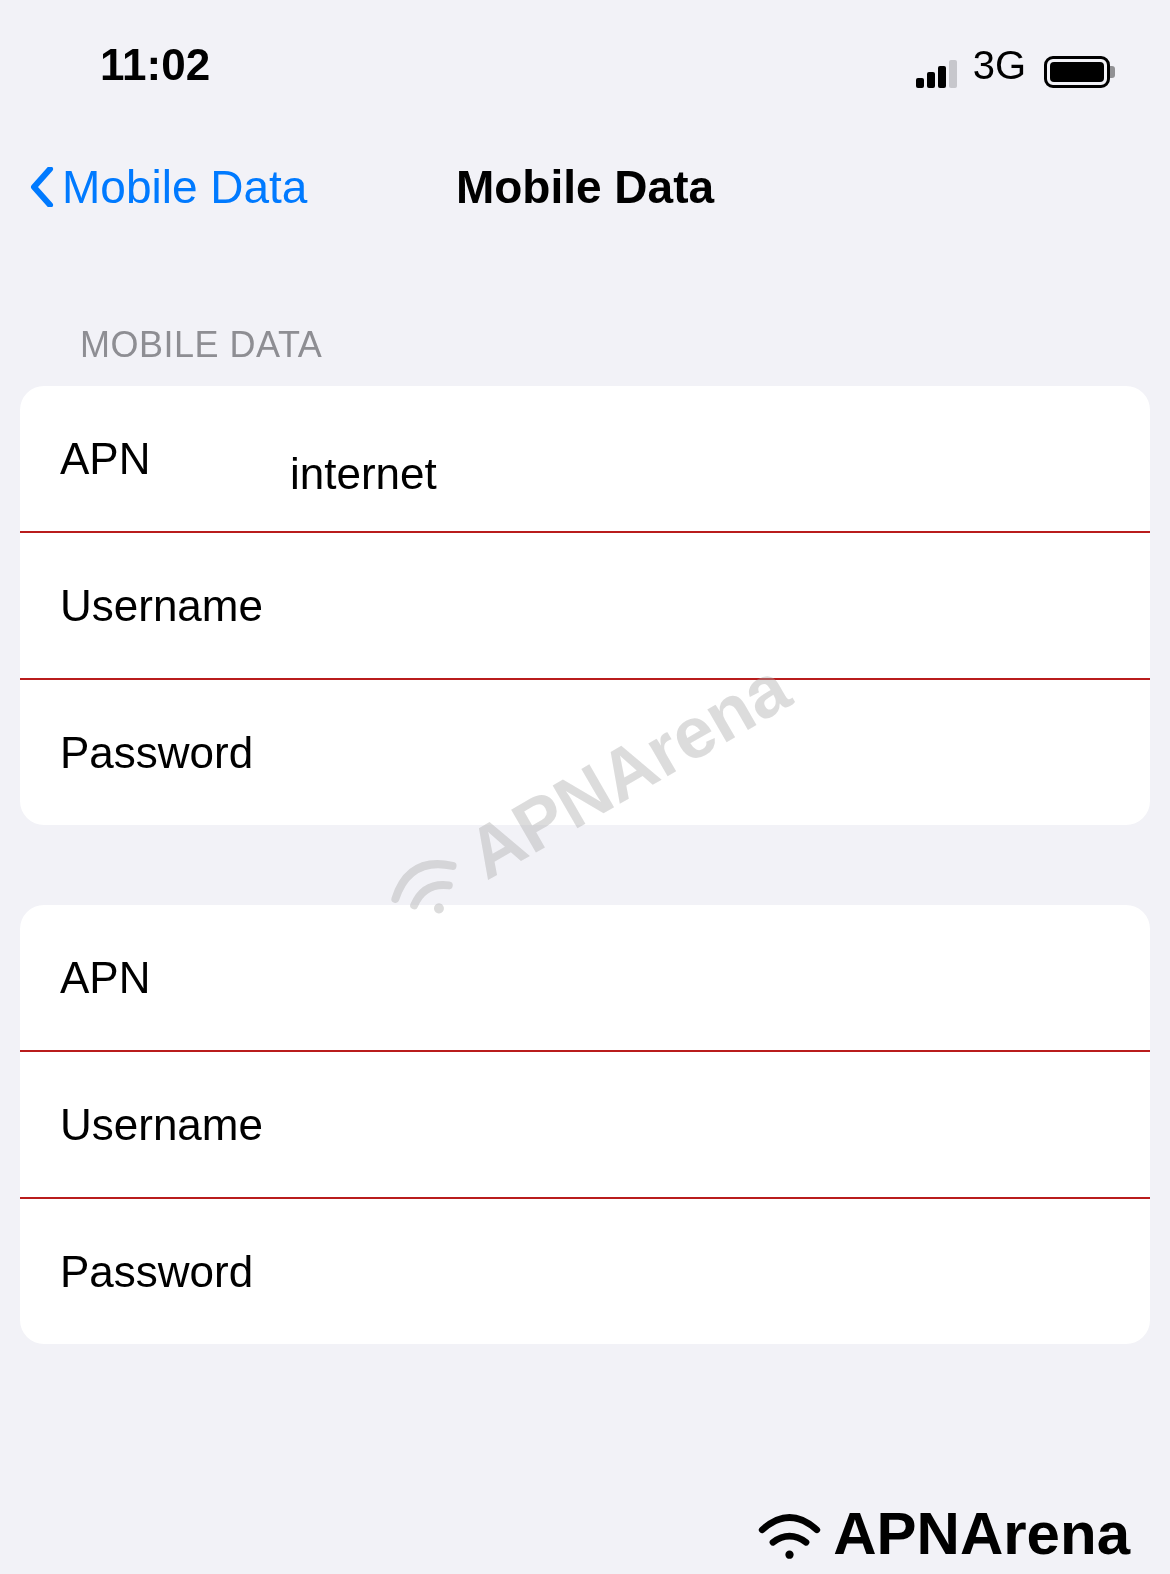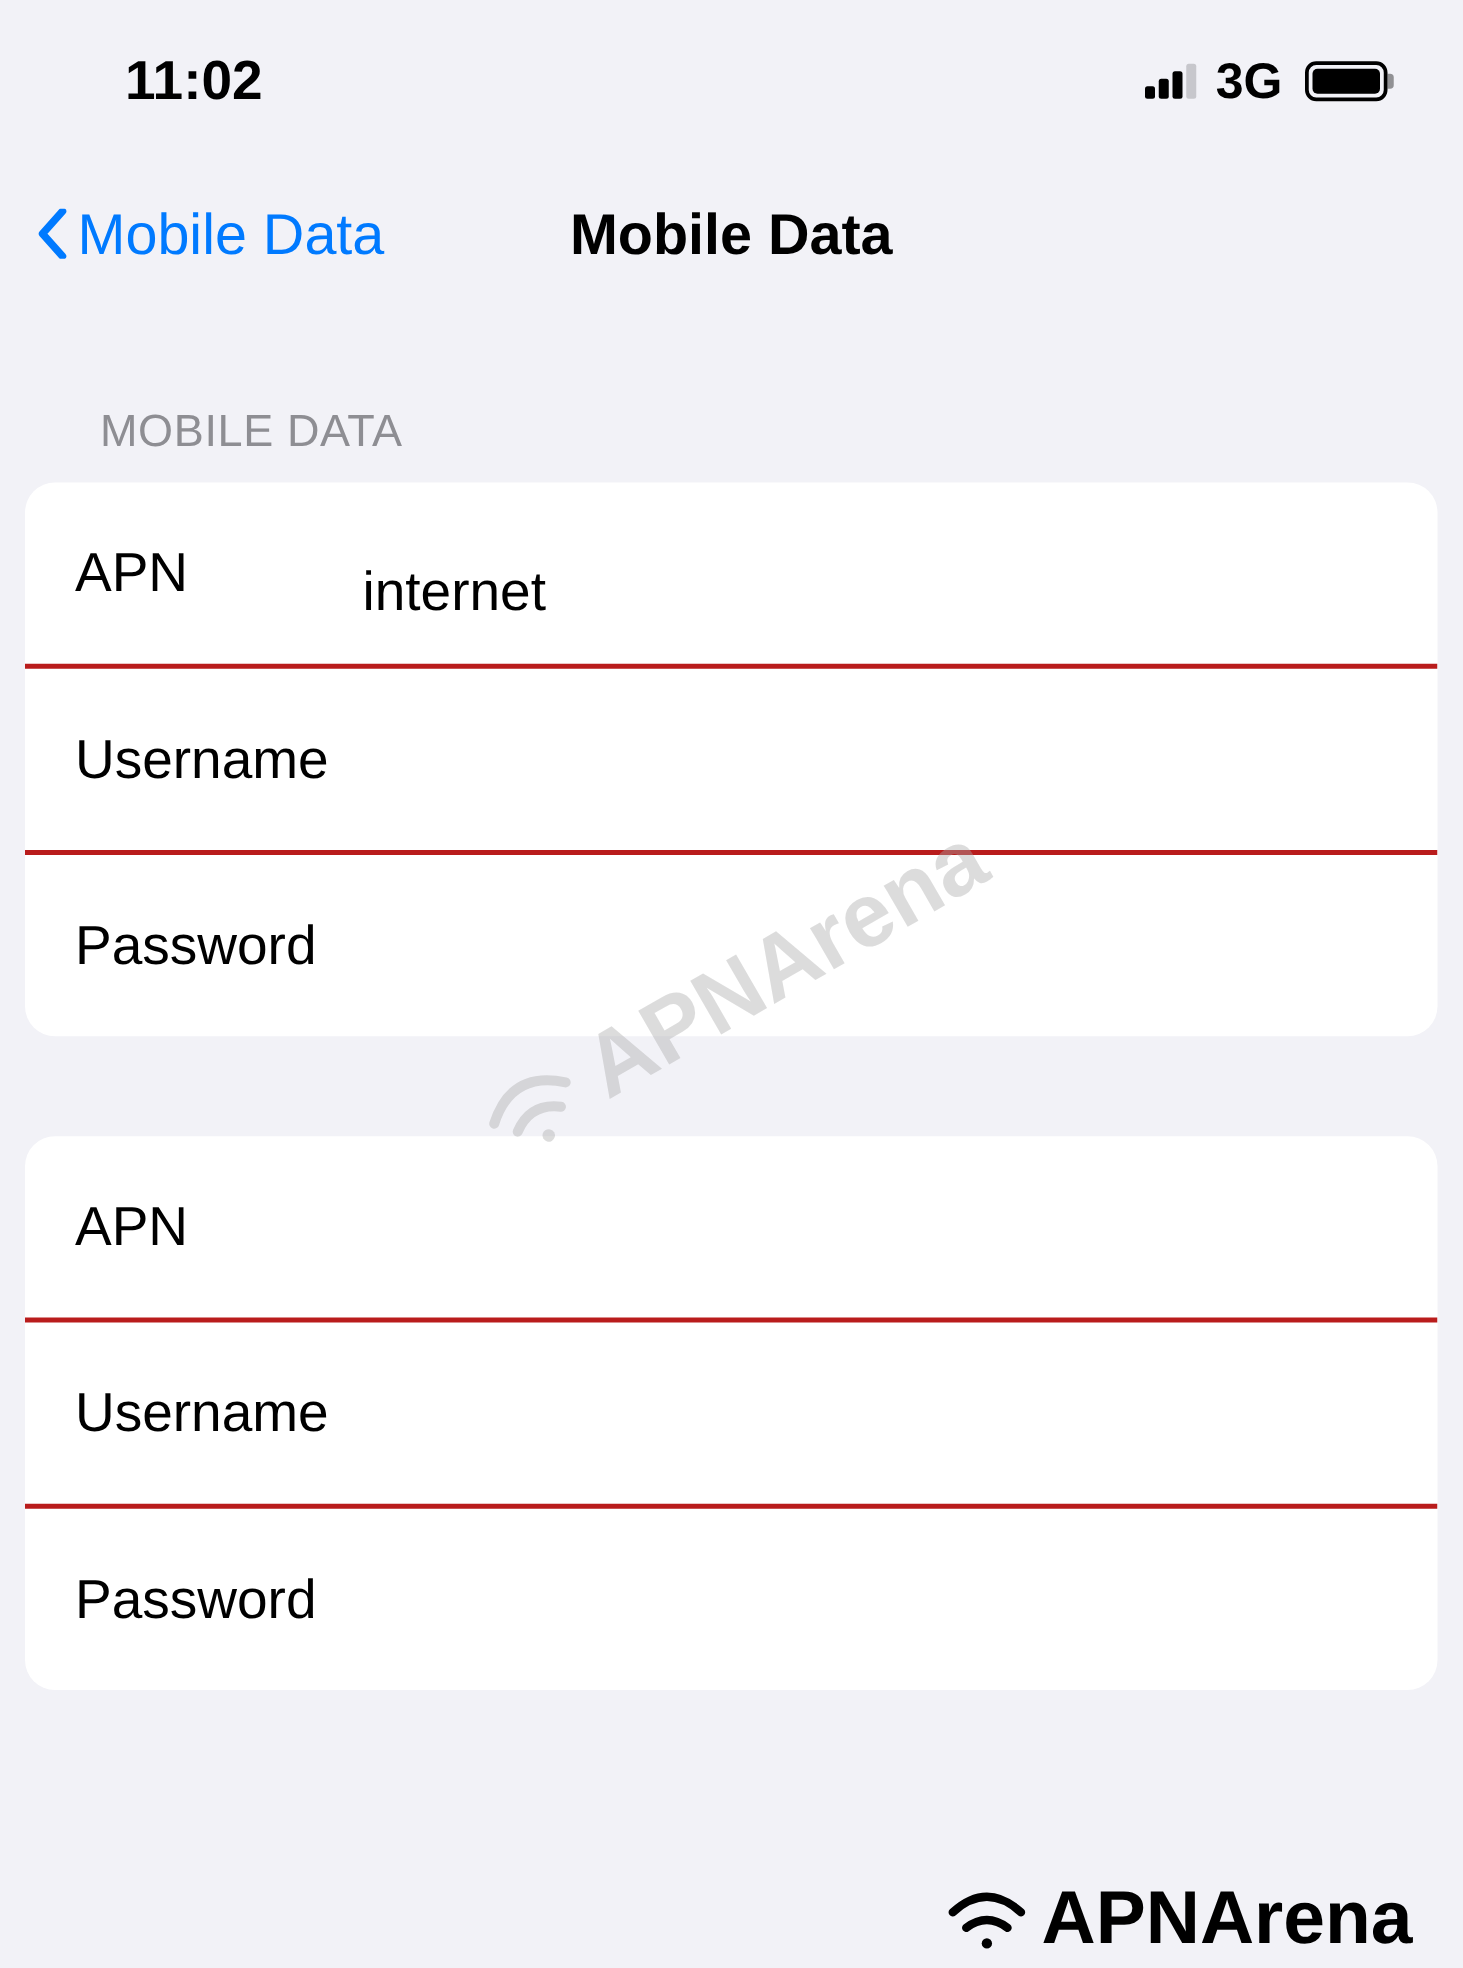--- a/index.html
+++ b/index.html
@@ -22,23 +22,22 @@
       padding: 40px 60px 20px 100px;
       gap: 15px;
     }
     .status-time {
       font-size: 44px;
       font-weight: 600;
       color: #000;
     }
     .status-right {
       display: flex;
-      align-items: center;
+      align-items: flex-end;
       gap: 12px;
-      font-weight: bold;
     }
     .signal-bars {
       display: flex;
       align-items: flex-end;
       gap: 3px;
     }
     .signal-bar {
       width: 8px;
       background: #000;
       border-radius: 2px;
@@ -117,21 +116,21 @@
     .section-group {
       background: #fff;
       border-radius: 24px;
       overflow: hidden;
       margin-bottom: 80px;
     }
     .setting-row {
       display: flex;
       align-items: center;
       padding: 32px 40px;
-      border-bottom: 4px solid #b91c1c;
+      border-bottom: 2px solid #b91c1c;
     }
     .setting-row:last-child {
       border-bottom: none;
       justify-content: space-between;
     }
     .setting-label {
       font-size: 44px;
       color: #000;
       width: 230px;
       flex-shrink: 0;

